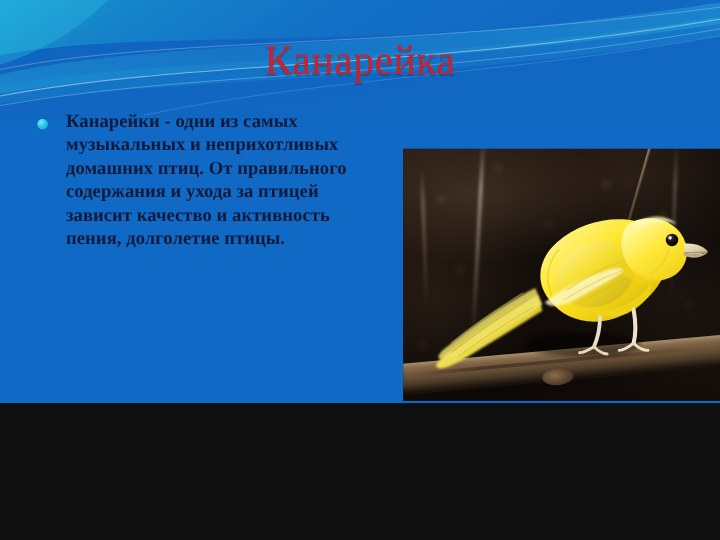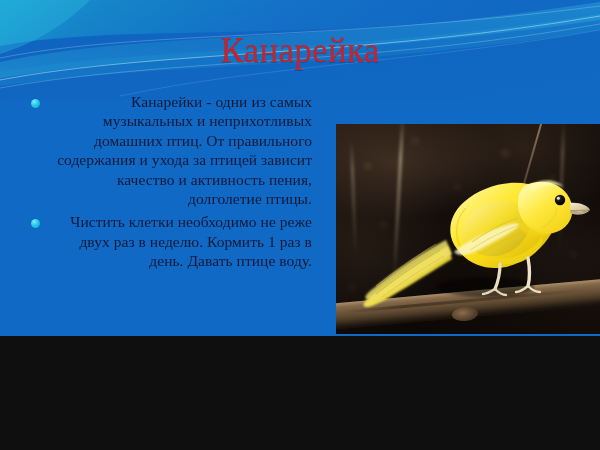--- a/index.html
+++ b/index.html
@@ -63,22 +63,23 @@
     width: 9px;
     height: 9px;
     border-radius: 50%;
     background: radial-gradient(circle at 35% 30%, #7fe9ff 0%, #25c8e8 45%, #12a6cc 100%);
     box-shadow: 0 0 1px rgba(0,0,0,0.25);
   }
   .bullet-text {
     color: #111a3a;
     font-size: 15.5px;
     line-height: 19.4px;
-    text-align: right;
+    text-align: left;
     letter-spacing: 0.05px;
+    font-weight: bold;
   }
 
   
   .photo {
     position: absolute;
     left: 336px;
     top: 124px;
     width: 264px;
     height: 210px;
     overflow: hidden;
@@ -225,24 +226,20 @@
 
   <div class="title no-select">Канарейка</div>
 
   <div class="body-col">
 
     <div class="bullet-row">
       <span class="bullet-dot"></span>
       <div class="bullet-text no-select">Канарейки - одни из самых музыкальных и неприхотливых домашних птиц. От правильного содержания и ухода за птицей зависит качество и активность пения, долголетие птицы.</div>
     </div>
 
-    <div class="bullet-row">
-      <span class="bullet-dot"></span>
-      <div class="bullet-text no-select">Чистить клетки необходимо не реже двух раз в неделю. Кормить 1 раз в день. Давать птице воду.</div>
-    </div>
 
   </div>
 
   <div class="photo">
     <div class="photo-inner"></div>
     <div class="foliage"></div>
     <div class="twig-bg b"></div>
     <div class="twig-bg a"></div>
     <div class="twig-bg c"></div>
     <div class="hang-wire"></div>

